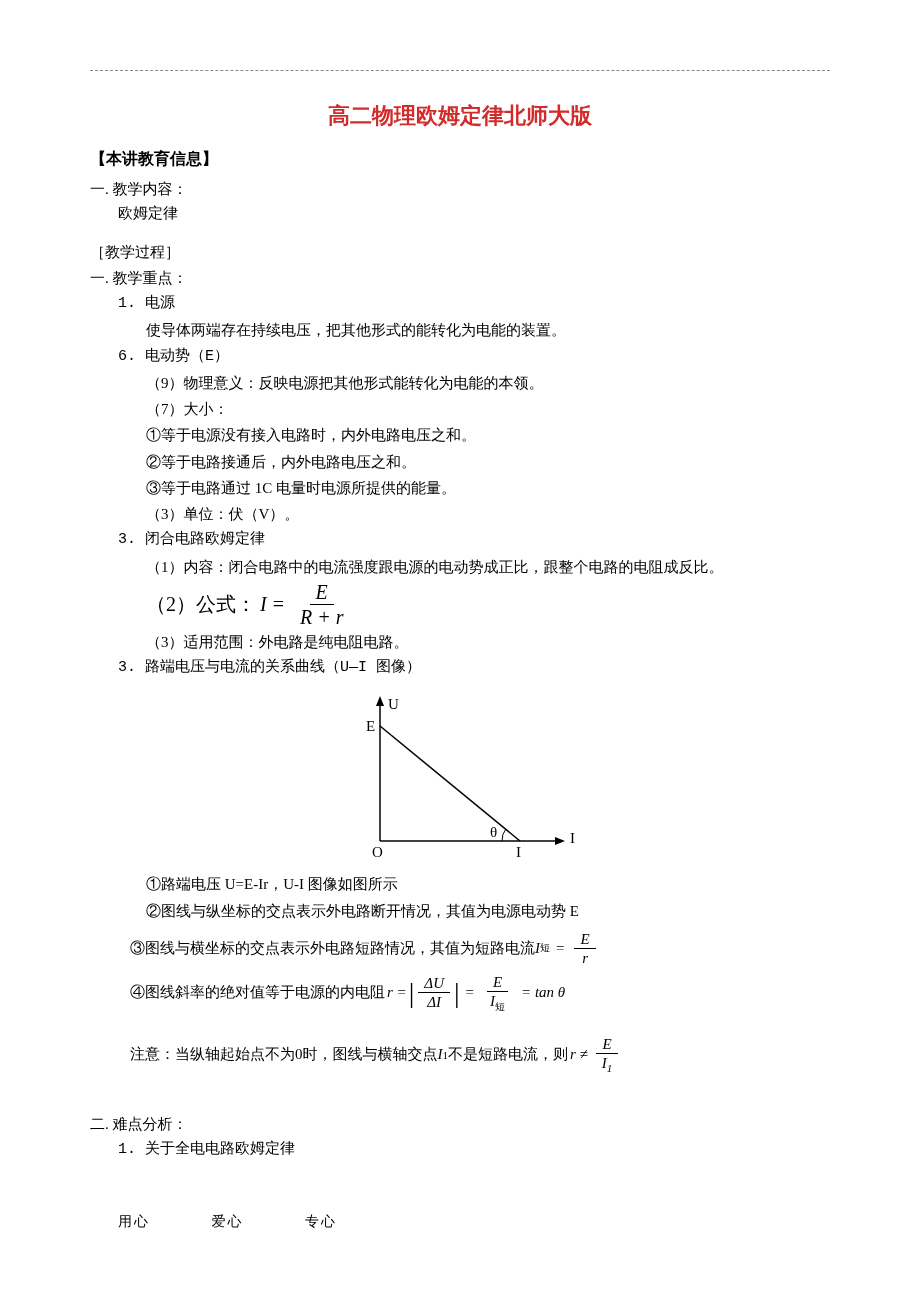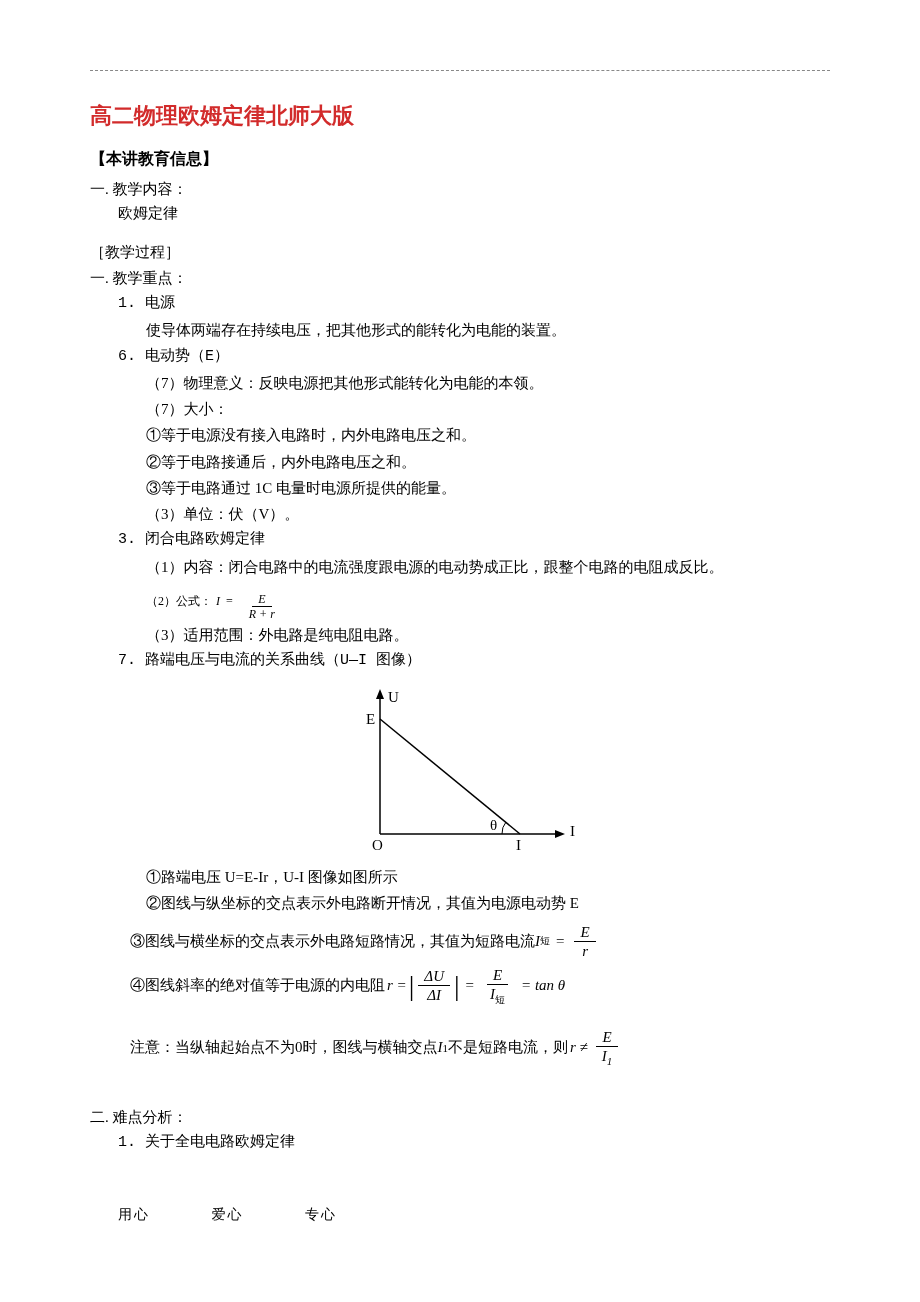--- a/index.html
+++ b/index.html
@@ -13,44 +13,43 @@
   .page {
     padding: 70px 90px 40px 90px;
     position: relative;
   }
   .top-rule {
     border-top: 1px dashed #888;
     height: 0;
     margin: 0 0 30px 0;
   }
   .title {
-    text-align: left;
+    text-align: center;
     color: #d22b2b;
     font-weight: bold;
     font-size: 22px;
     margin-bottom: 18px;
     font-family: "SimHei", "黑体", sans-serif;
   }
   .section-header {
     font-weight: bold;
     font-size: 16px;
     margin: 6px 0;
   }
   .indent1 { padding-left: 28px; font-family: Liberation Mono, monospace; }
   .indent2 { padding-left: 56px; }
   .line {
     font-size: 15px;
     line-height: 1.75;
   }
   .formula-line {
-    font-size: 12px;
+    font-size: 20px;
     line-height: 1.5;
     display: flex;
-    align-items: flex-start;
-    margin-top: 12px;
+    align-items: center;
   }
   .frac {
     display: inline-flex;
     flex-direction: column;
     align-items: center;
     vertical-align: middle;
     margin: 0 4px;
     font-style: italic;
     font-family: "Times New Roman", serif;
   }
@@ -134,21 +133,21 @@
 
   <div class="spacer"></div>
 
   <div class="line">［教学过程］</div>
   <div class="line">一. 教学重点：</div>
 
   <div class="line indent1">1. 电源</div>
   <div class="line indent2">使导体两端存在持续电压，把其他形式的能转化为电能的装置。</div>
 
   <div class="line indent1">6. 电动势（E）</div>
-  <div class="line indent2">（7）物理意义：反映电源把其他形式能转化为电能的本领。</div>
+  <div class="line indent2">（9）物理意义：反映电源把其他形式能转化为电能的本领。</div>
   <div class="line indent2">（7）大小：</div>
   <div class="line indent2">①等于电源没有接入电路时，内外电路电压之和。</div>
   <div class="line indent2">②等于电路接通后，内外电路电压之和。</div>
   <div class="line indent2">③等于电路通过 1C 电量时电源所提供的能量。</div>
   <div class="line indent2">（3）单位：伏（V）。</div>
 
   <div class="line indent1">3. 闭合电路欧姆定律</div>
   <div class="line indent2">（1）内容：闭合电路中的电流强度跟电源的电动势成正比，跟整个电路的电阻成反比。</div>
 
   <div class="formula-line indent2">
@@ -156,21 +155,21 @@
     <span class="math-i" style="margin-left:4px;">I</span>
     <span style="margin:0 6px;">=</span>
     <span class="frac">
       <span class="num">E</span>
       <span class="den">R + r</span>
     </span>
   </div>
 
   <div class="line indent2">（3）适用范围：外电路是纯电阻电路。</div>
 
-  <div class="line indent1">7. 路端电压与电流的关系曲线（U—I 图像）</div>
+  <div class="line indent1">3. 路端电压与电流的关系曲线（U—I 图像）</div>
 
   <div class="graph-wrap">
     <svg width="260" height="170" viewBox="0 0 260 170">
 
       <line x1="50" y1="150" x2="50" y2="10" stroke="#000" stroke-width="1.5"></line>
       <polygon points="50,5 46,15 54,15" fill="#000"></polygon>
 
       <line x1="50" y1="150" x2="230" y2="150" stroke="#000" stroke-width="1.5"></line>
       <polygon points="235,150 225,146 225,154" fill="#000"></polygon>
 

